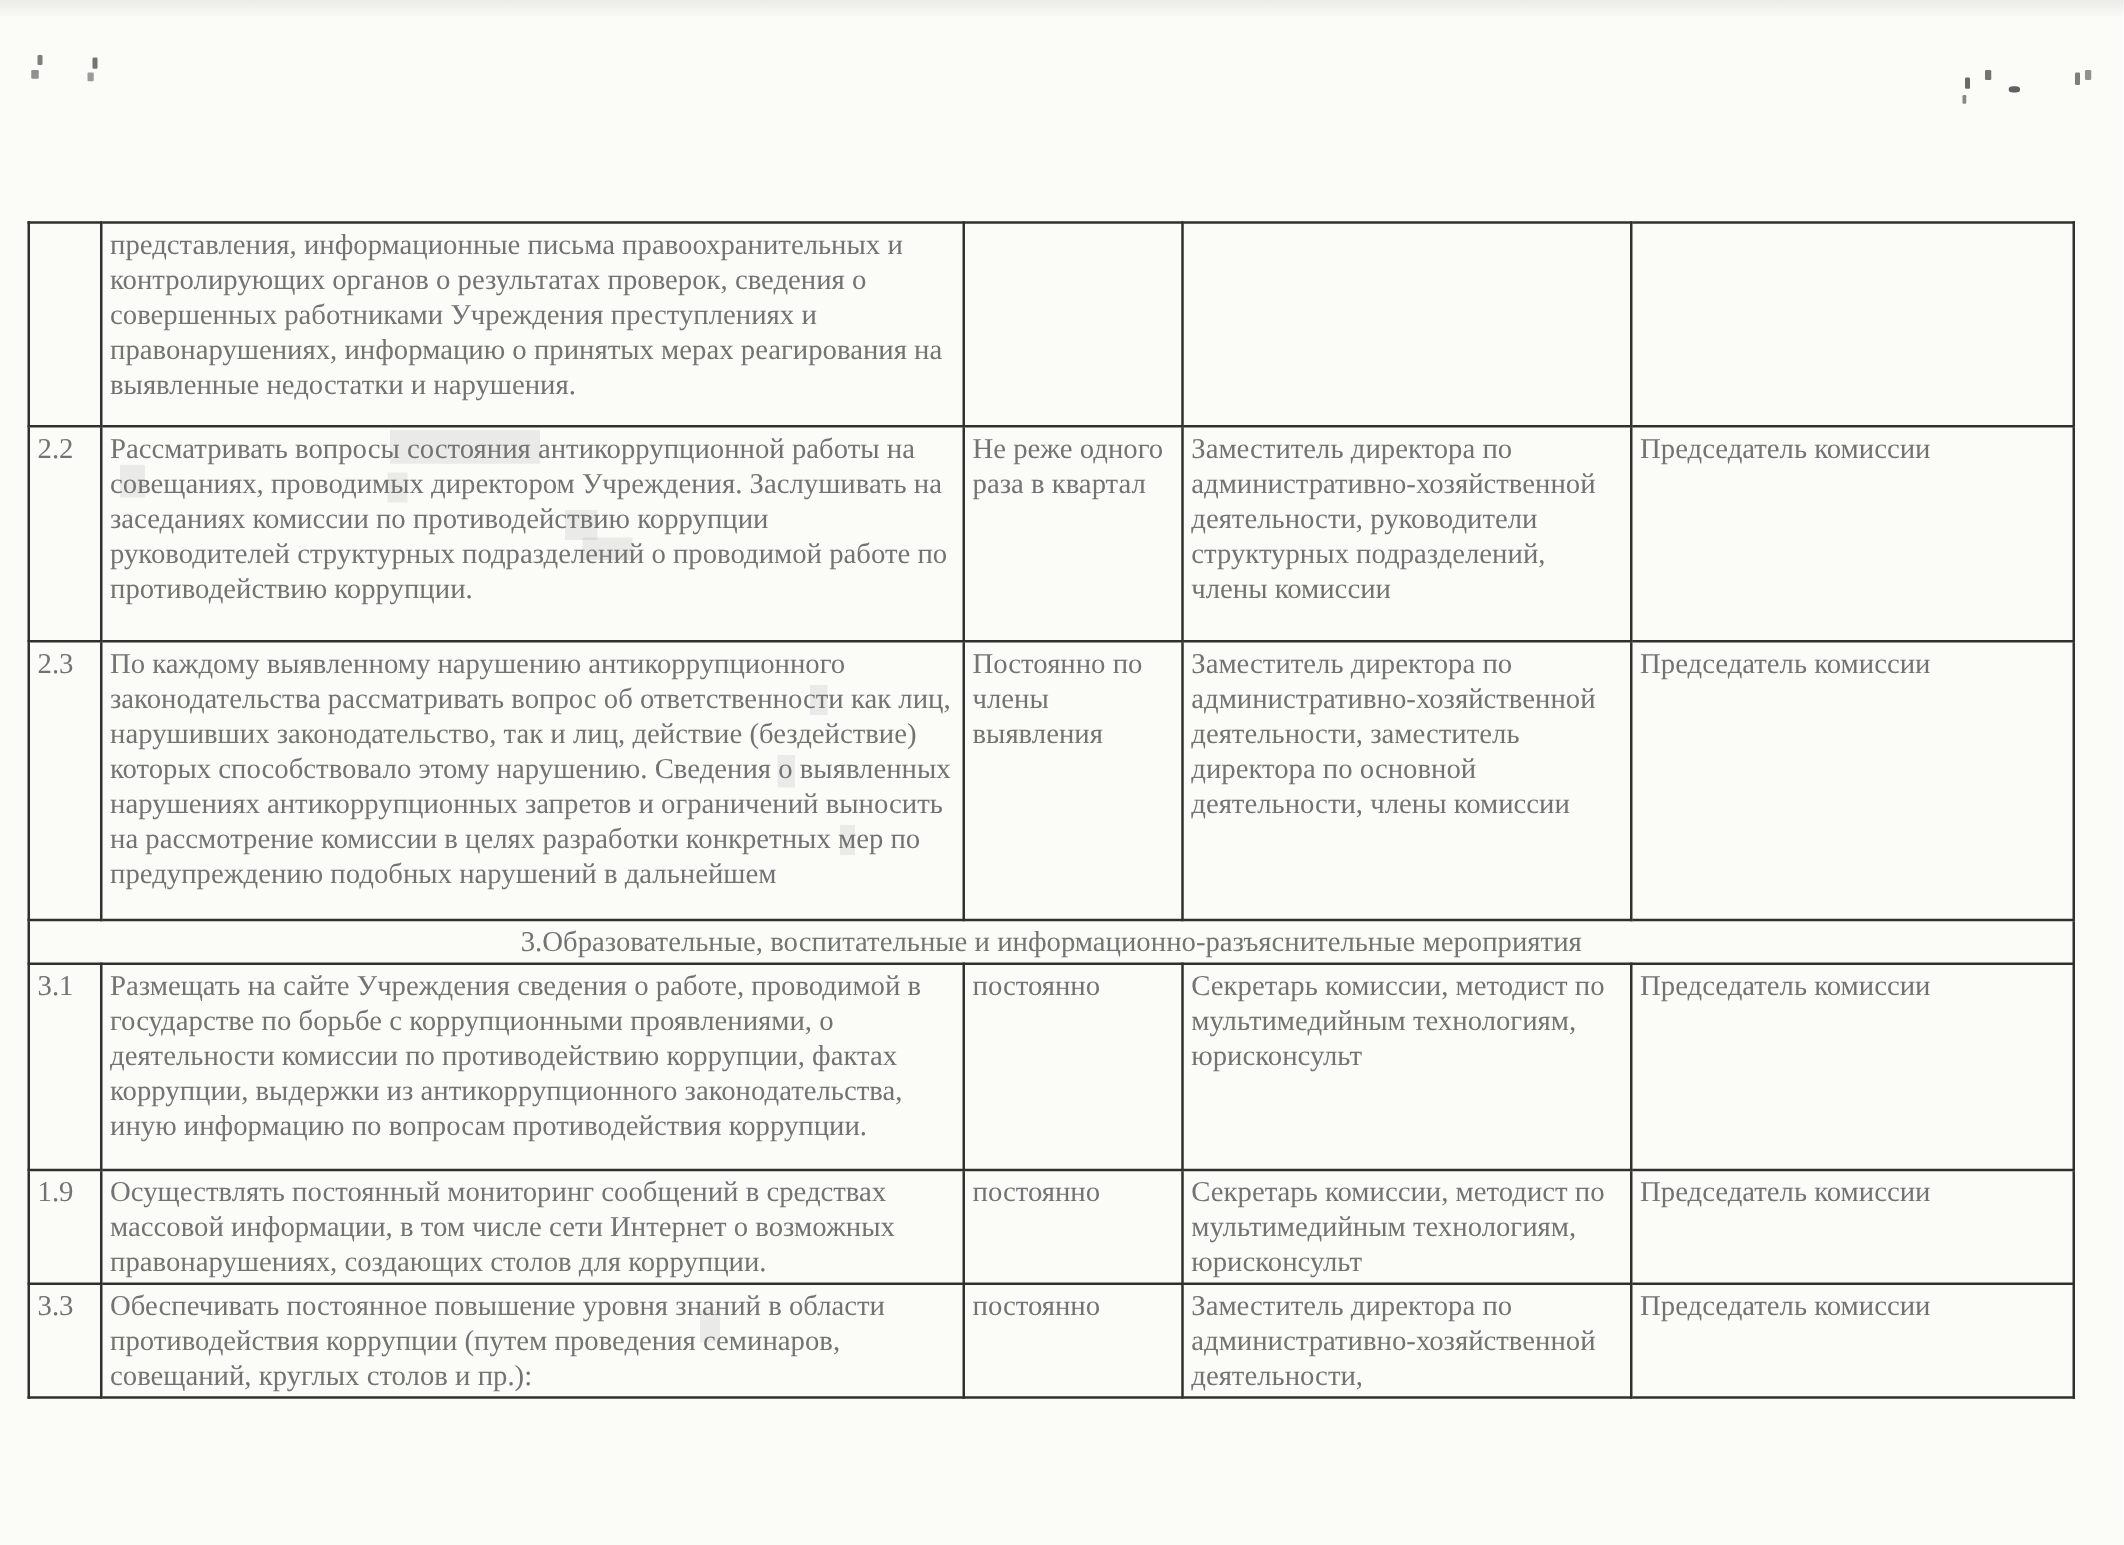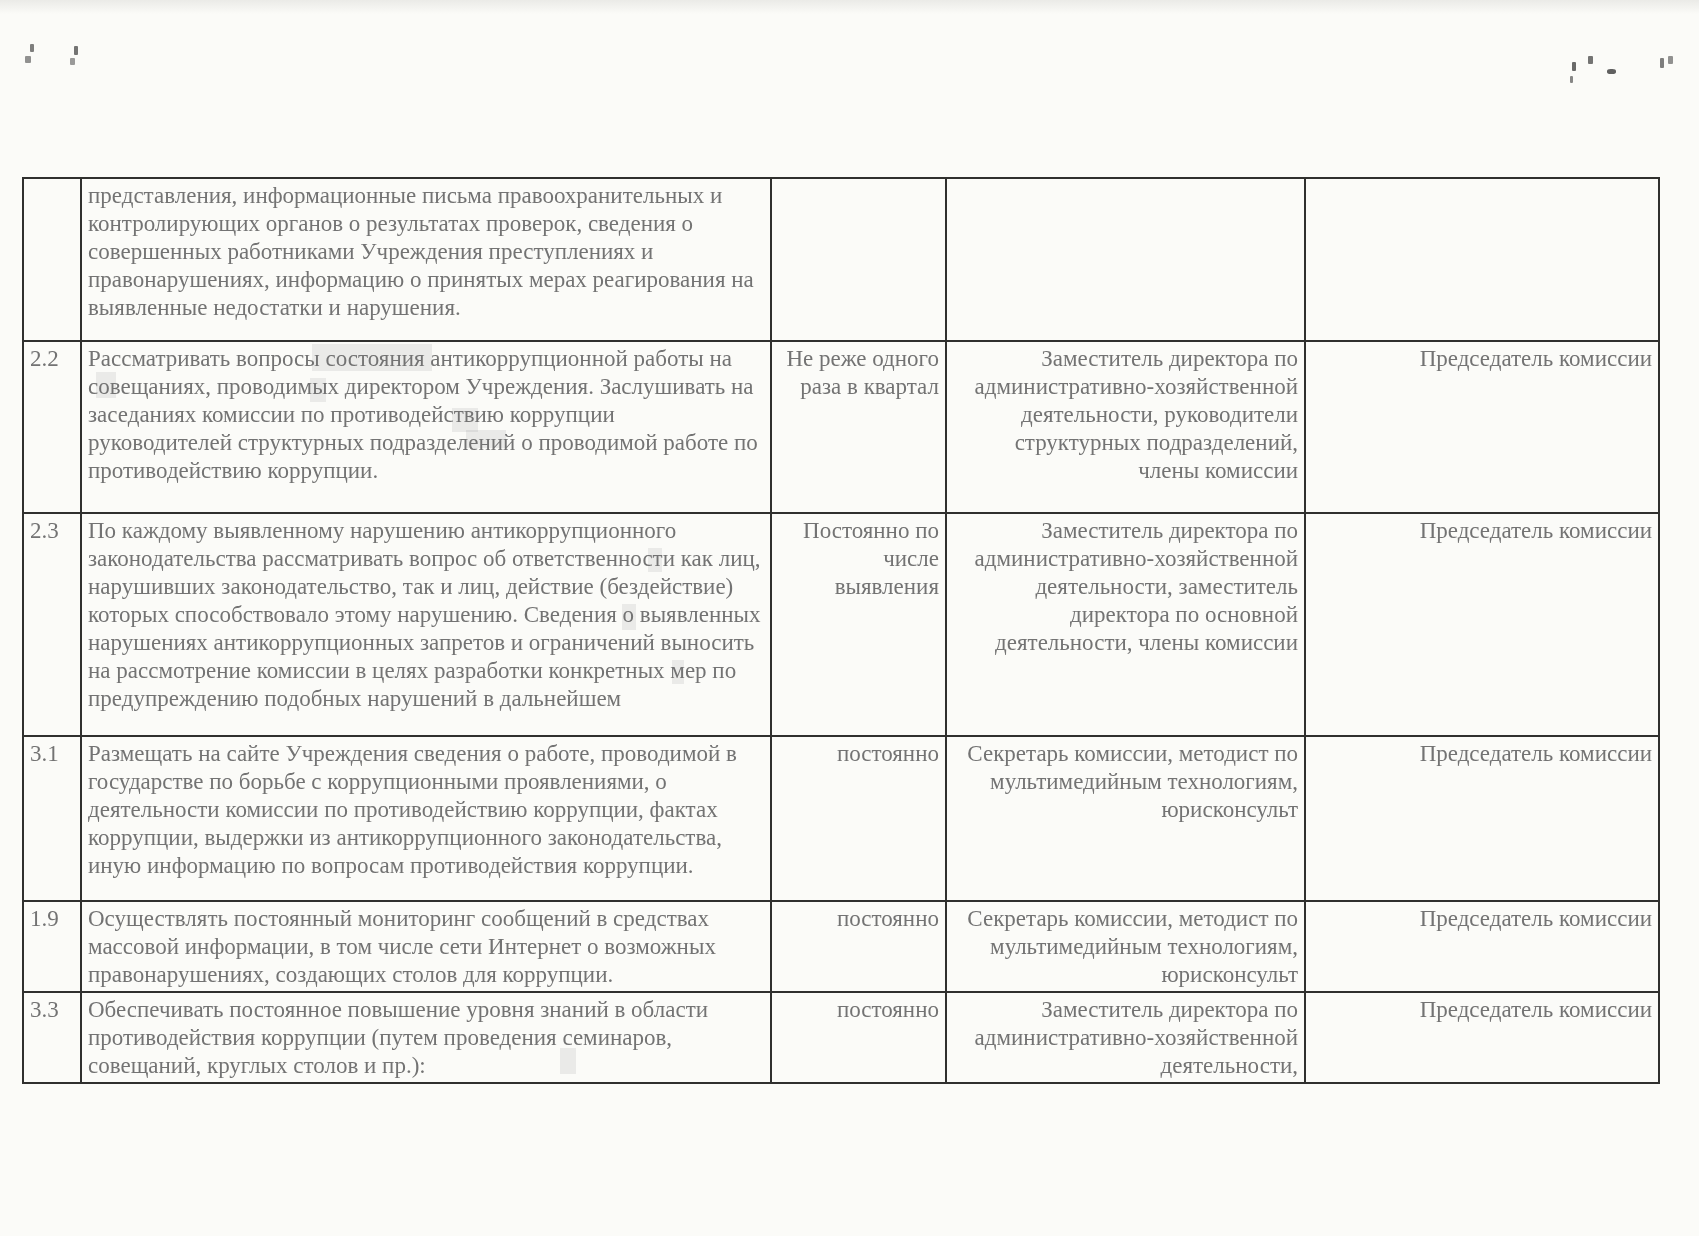--- a/index.html
+++ b/index.html
@@ -44,21 +44,21 @@
   td.c-num {
     text-align: left;
     padding-top: 4px;
   }
   td.c-measure {
     text-align: left;
     padding-left: 11px;
     padding-right: 4px;
   }
   td.c-period, td.c-resp, td.c-ctrl {
-    text-align: right;
+    text-align: left;
     padding-left: 10px;
     padding-right: 10px;
   }
   tr.r0 { height: 163px; }
   tr.r1 { height: 172px; }
   tr.r2 { height: 223px; padding-left: 12px; }
   tr.rsec { height: 33px; }
   tr.r3 { height: 165px; padding-left: 20px; }
   tr.r4 { height: 84px; }
   tr.r5 { height: 83px; padding-left: 44px; }
@@ -128,23 +128,26 @@
       <tr class="r1">
         <td class="c-num">2.2</td>
         <td class="c-measure">Рассматривать вопросы состояния антикоррупционной работы на совещаниях, проводимых директором Учреждения. Заслушивать на заседаниях комиссии по противодействию коррупции руководителей структурных подразделений  о проводимой  работе по противодействию коррупции.</td>
         <td class="c-period">Не реже одного раза в квартал</td>
         <td class="c-resp">Заместитель директора по административно-хозяйственной деятельности, руководители структурных подразделений, члены комиссии</td>
         <td class="c-ctrl">Председатель комиссии</td>
       </tr>
       <tr class="r2">
         <td class="c-num">2.3</td>
         <td class="c-measure">По каждому выявленному нарушению антикоррупционного законодательства рассматривать вопрос об ответственности как лиц, нарушивших законодательство, так и лиц, действие (бездействие) которых способствовало этому нарушению. Сведения о выявленных нарушениях антикоррупционных запретов и ограничений выносить на рассмотрение комиссии в целях разработки конкретных мер по предупреждению подобных нарушений в дальнейшем</td>
-        <td class="c-period">Постоянно по числе выявления</td>
+        <td class="c-period">Постоянно по члены выявления</td>
         <td class="c-resp">Заместитель директора по административно-хозяйственной деятельности, заместитель директора по основной деятельности, члены комиссии</td>
         <td class="c-ctrl">Председатель комиссии</td>
+      </tr>
+      <tr class="rsec">
+        <td class="c-section" colspan="5">3.Образовательные, воспитательные и информационно-разъяснительные мероприятия</td>
       </tr>
       <tr class="r3">
         <td class="c-num">3.1</td>
         <td class="c-measure">Размещать на сайте Учреждения   сведения о работе, проводимой в государстве по борьбе с коррупционными проявлениями, о деятельности комиссии по противодействию коррупции, фактах коррупции, выдержки из антикоррупционного законодательства, иную информацию по вопросам противодействия коррупции.</td>
         <td class="c-period">постоянно</td>
         <td class="c-resp">Секретарь комиссии, методист по мультимедийным технологиям,  юрисконсульт</td>
         <td class="c-ctrl">Председатель комиссии</td>
       </tr>
       <tr class="r4">
         <td class="c-num">1.9</td>

